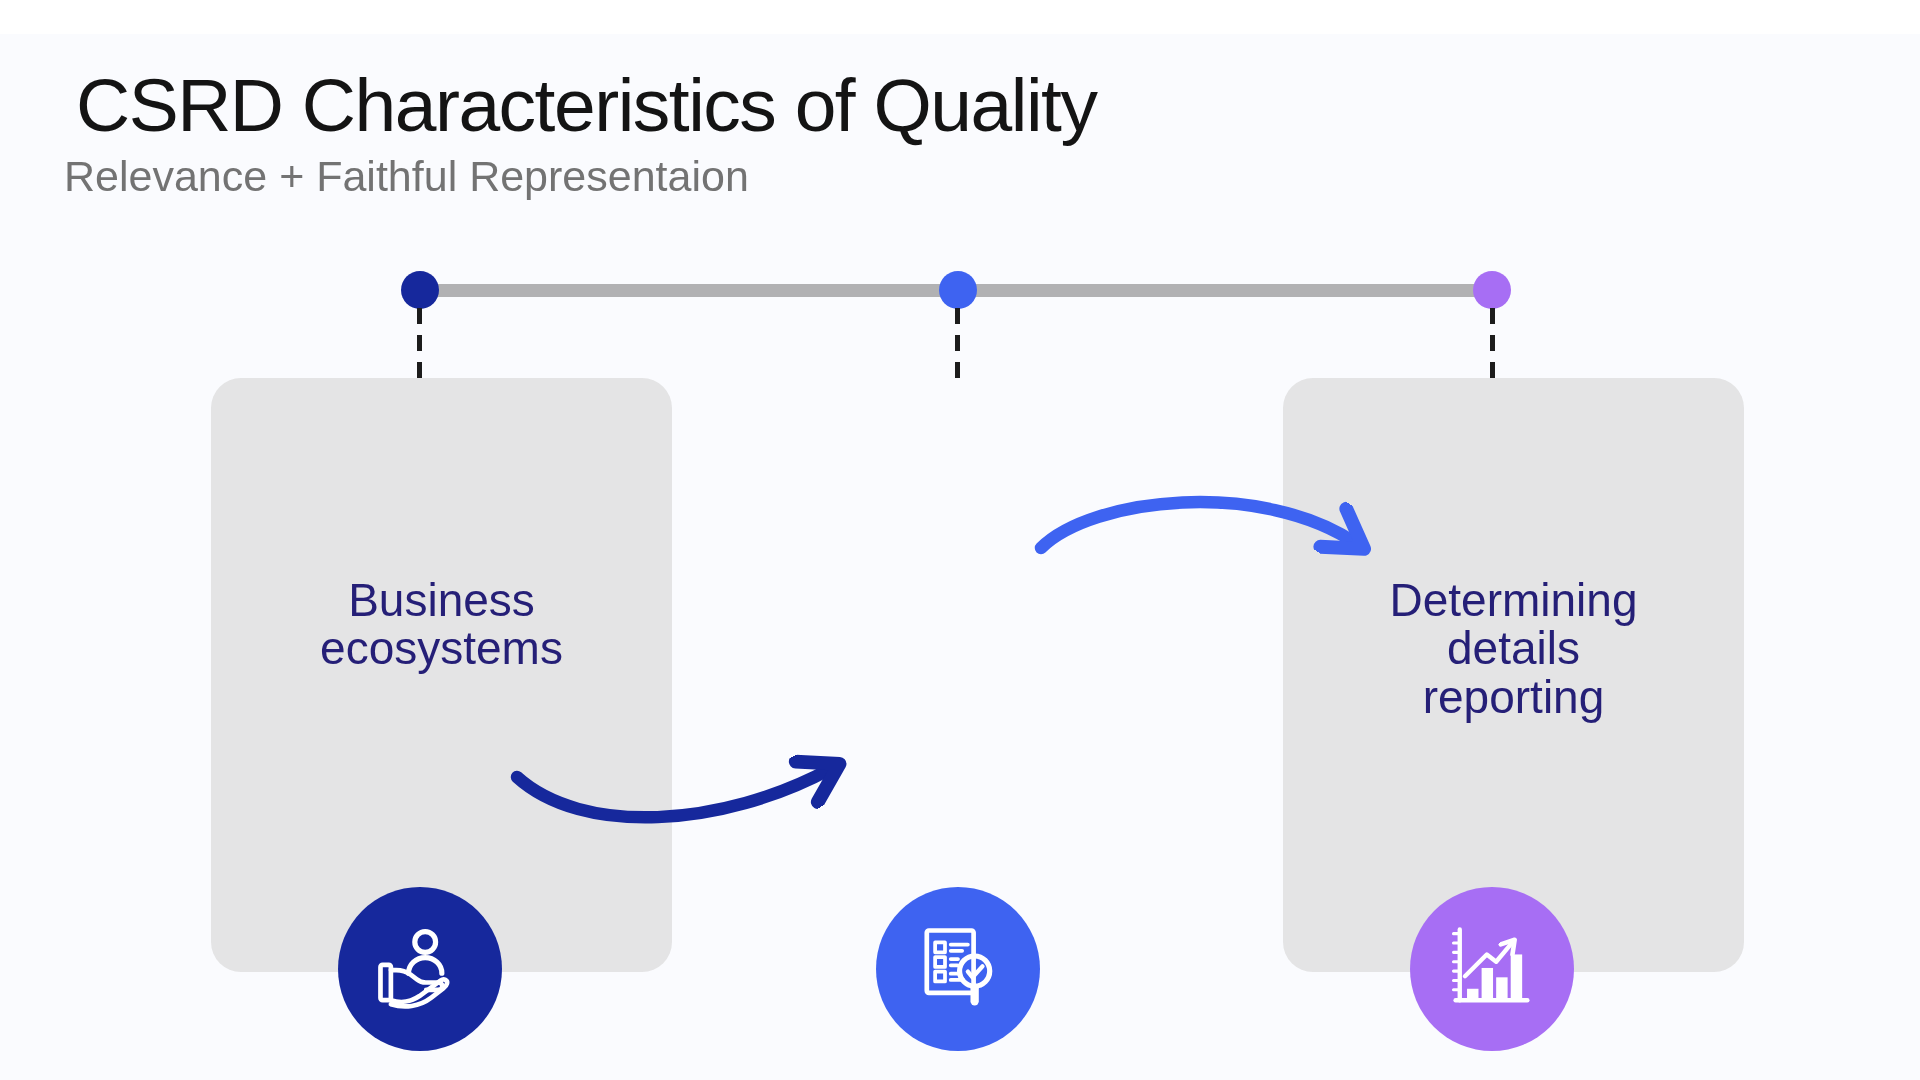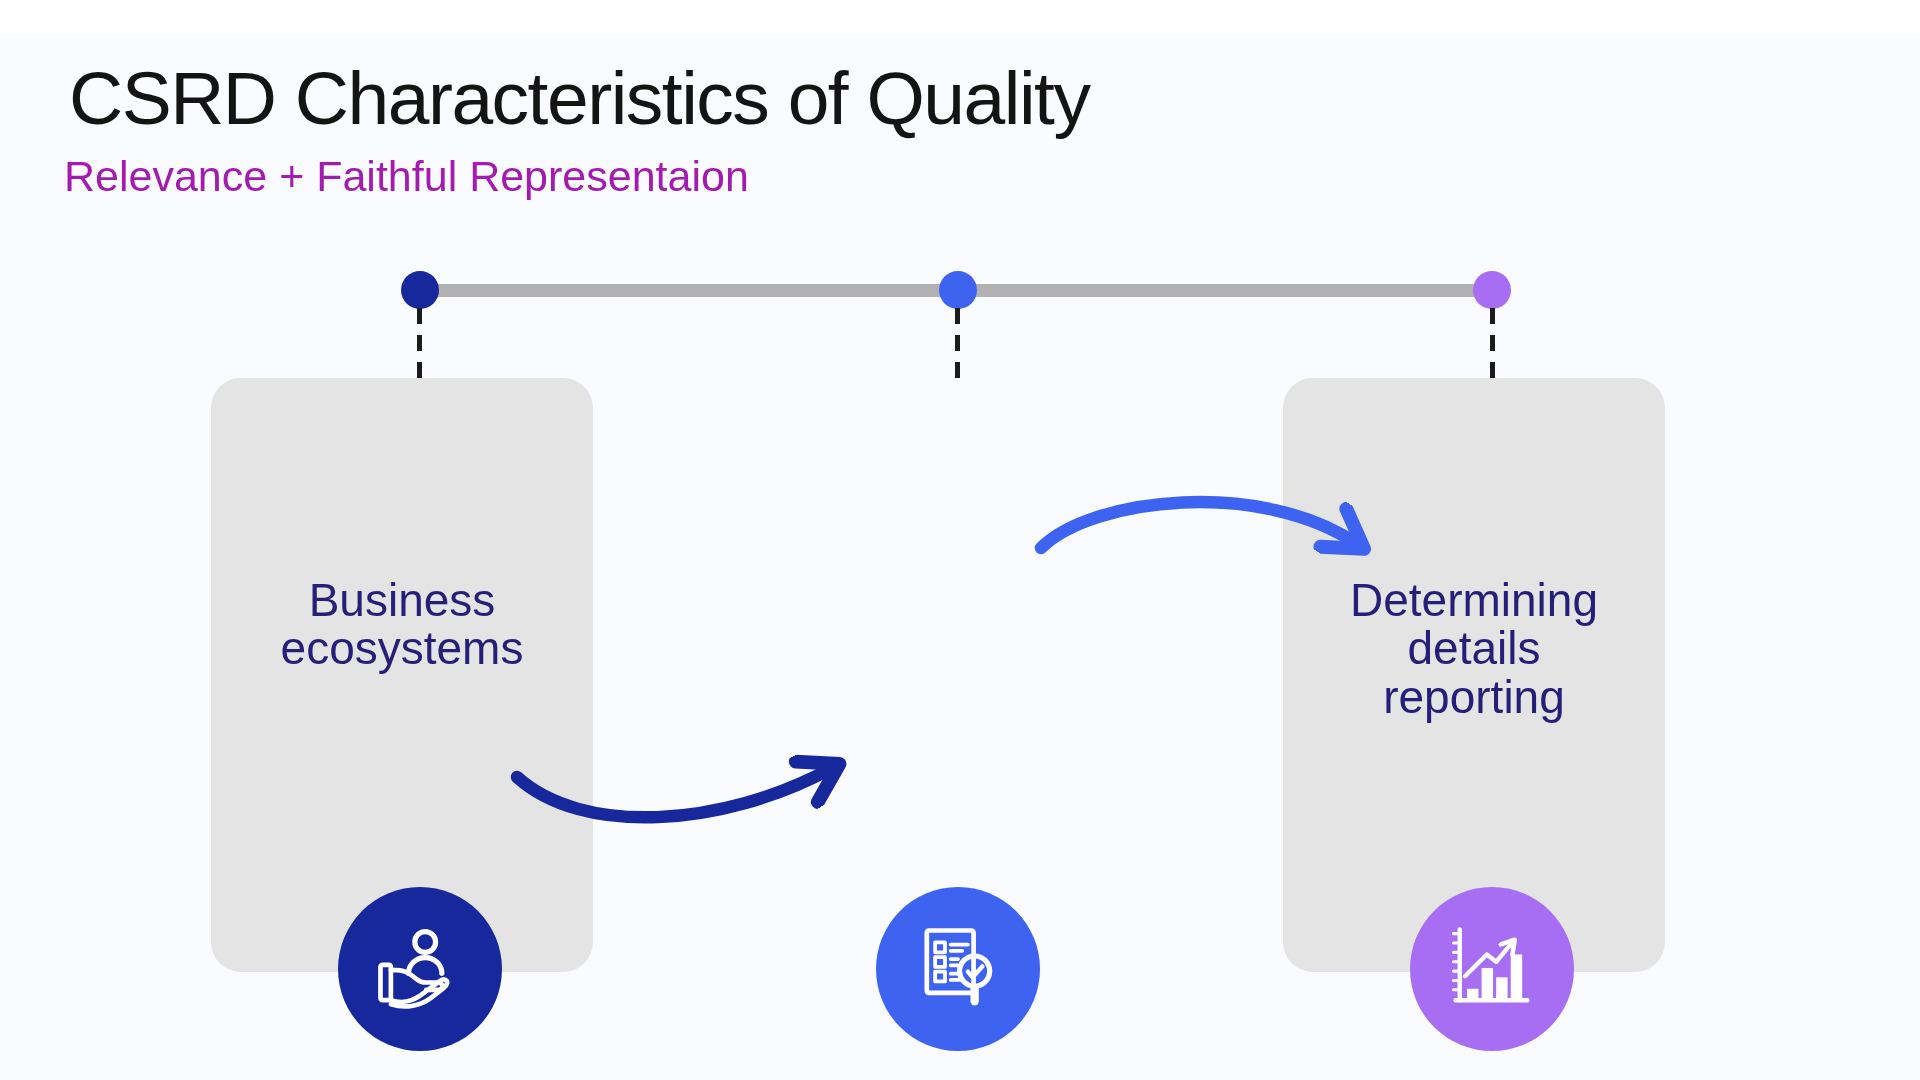--- a/index.html
+++ b/index.html
@@ -2,46 +2,46 @@
 <html><head>
 <meta charset="utf-8">
 <style>
   html,body { margin:0; padding:0; background:#fbfcff; }
   .canvas {
     position:relative; width:1920px; height:1080px; overflow:hidden;
     background:#fafbfe; font-family:"Liberation Sans", sans-serif;
   }
   .top-strip { position:absolute; left:0; top:0; width:100%; height:34px; background:#ffffff; }
   .title {
-    position:absolute; left:60px; top:48px; margin:9px;
+    position:absolute; left:60px; top:48px; margin:16px;
     font-size:75px; font-weight:400; letter-spacing:-1.5px; color:#141414; line-height:1.1;
   }
   .subtitle {
     position:absolute; left:64px; top:152px; margin:0;
-    font-size:43px; font-weight:400; color:#a21caf; line-height:1.15;
+    font-size:43px; font-weight:400; color:#737373; line-height:1.15;
   }
   .timeline-bar {
     position:absolute; left:418px; top:284px; width:1078px; height:13px;
     background:#b1b1b3; border-radius:3px;
   }
   .dot {
     position:absolute; top:271px; width:38px; height:38px; border-radius:50%;
   }
   .dot-1 { left:401px; background:#16289c; }
   .dot-2 { left:939px; background:#3e63f1; }
   .dot-3 { left:1473px; background:#a76ef4; }
   .dash {
     position:absolute; top:308px; height:76px; width:5px;
     background:repeating-linear-gradient(180deg,#1c1c1c 0 16px, transparent 16px 27px);
   }
   .dash-1 { left:417px; }
   .dash-2 { left:955px; }
   .dash-3 { left:1490px; }
   .card {
-    position:absolute; top:378px; width:382px; height:594px;
+    position:absolute; top:378px; width:461px; height:594px;
     background:#e4e4e5; border-radius:30px;
   }
   .card-1 { left:211px; }
   .card-2 { left:749px; }
   .card-3 { left:1283px; }
   .card-label {
     position:absolute; left:0; right:0; top:198px; text-align:center;
     color:#251f77; font-size:46px; line-height:1.05; font-weight:400;
   }
   .card-label span { display:block; }

